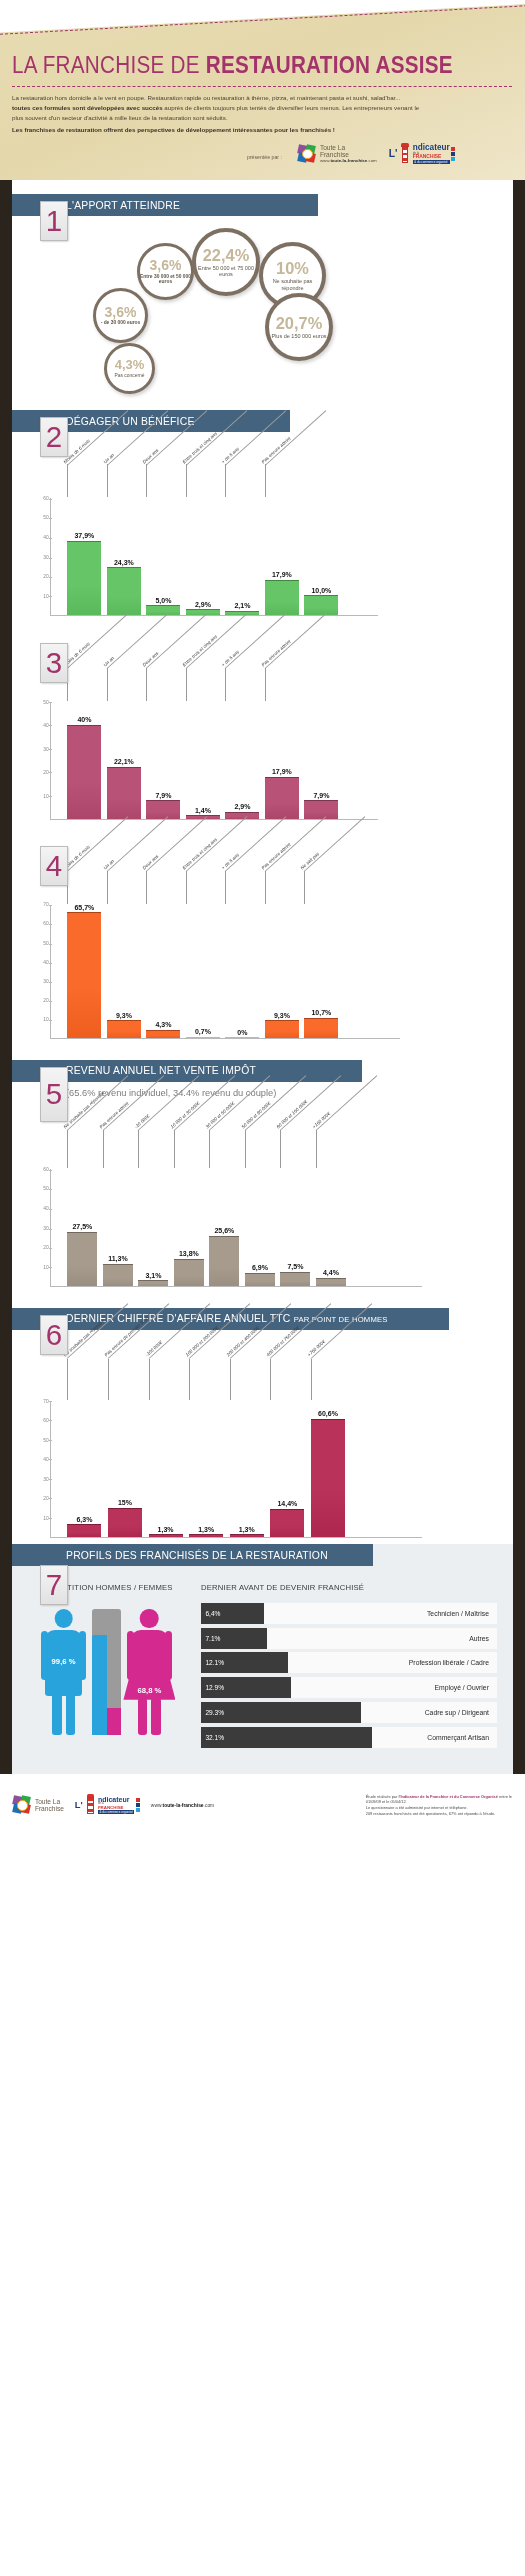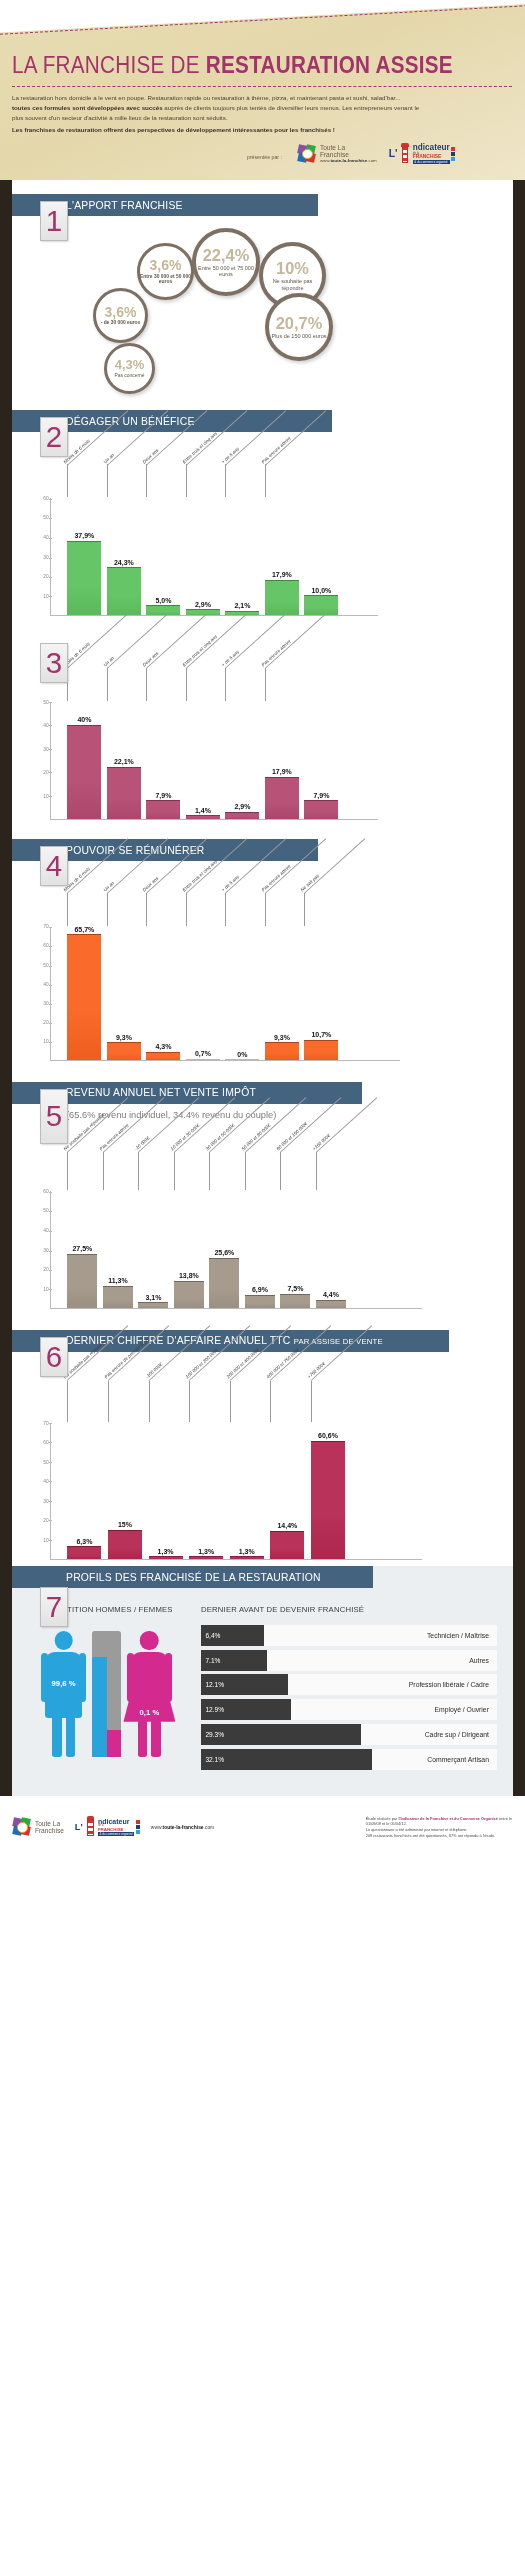--- a/index.html
+++ b/index.html
@@ -70,21 +70,21 @@
   }
   .sheet{ margin:0 12px; background:#fff; position:relative; }
 
   
   .sec{ position:relative; padding-top:14px; }
   .bar{ height:22px; background:#44637f; display:flex; align-items:center; }
   .bar .label{ color:#fff; font-size:10.4px; letter-spacing:0.2px; margin-left:54px;
         font-family:"Liberation Sans Narrow","Liberation Sans",sans-serif; font-weight:300; white-space:nowrap;}
   .bar .label small{ font-size:7.7px; }
   .bar.w1{ width:306px; }
-  .bar.w2{ width:320px; }
+  .bar.w2{ width:278px; }
   .bar.w3{ width:355px; }
   .bar.w4{ width:306px; }
   .bar.w5{ width:350px; }
   .bar.w6{ width:437px; }
   .bar.w7{ width:361px; }
   .numbox{
     position:absolute; left:28px; top:21px; width:28px; height:40px;
     background:linear-gradient(#f4f4f4,#e2e2e2); border:0.5px solid #bbb;
     box-shadow:1.1px 1.1px 2.2px rgba(0,0,0,.28);
     display:flex; align-items:center; justify-content:center;
@@ -211,21 +211,21 @@
       </div>
     </div>
   </div>
 
   <div class="body-wrap">
     <div class="sheet">
 
       <div class="sec">
         <div class="numbox">1</div>
         <div class="bar w1">
-          <span class="label">L'APPORT FRANCHISE</span>
+          <span class="label">L'APPORT ATTEINDRE</span>
         </div>
         <div class="bubbles" id="bubbles">
             <div class="bub" style="width: 57px; height: 57px; left: 125px; top: 27px; border: 3.7px solid rgb(125, 112, 98);">
               <div class="v" style="font-size: 14px;">3,6%</div>
               <div class="t" style="font-size: 4.9px; font-weight: bold;">Entre 30 000 et 50 000 euros</div>
             </div>
             <div class="bub" style="width: 68px; height: 68px; left: 180px; top: 12px; border: 4.4px solid rgb(125, 112, 98);">
               <div class="v" style="font-size: 16.4px;">22,4%</div>
               <div class="t" style="font-size: 5.5px;">Entre 50 000 et 75 000 euros</div>
             </div>
@@ -357,23 +357,20 @@
                   <div class="vlabel" style="bottom: 20px;">7,9%</div>
                   <div class="rect" style="height: 18.6px; background: linear-gradient(rgb(184, 83, 119) 0%, rgb(184, 83, 119) 60%, rgb(172, 71, 107) 100%);"></div>
                 </div>
               </div>
             </div>
           </div>
       </div>
 
       <div class="sec">
         <div class="numbox">4</div>
-        <div class="bar w4">
-          <span class="label">POUVOIR SE RÉMUNÉRER</span>
-        </div>
         <div class="chart" id="chart3" style="padding-top: 66px; padding-bottom: 6.6px;">
             <div class="plot" style="height: 134px; width: 350px;">
               <div class="ytick" style="bottom: 16px;">10</div>
               <div class="ytick" style="bottom: 35px;">20</div>
               <div class="ytick" style="bottom: 54px;">30</div>
               <div class="ytick" style="bottom: 73px;">40</div>
               <div class="ytick" style="bottom: 92px;">50</div>
               <div class="ytick" style="bottom: 112px;">60</div>
               <div class="ytick" style="bottom: 131px;">70</div>
               <div class="bars" style="padding-left: 16.4px; gap: 5.5px;">
@@ -488,21 +485,21 @@
                   <div class="rect" style="height: 8.6px; background: linear-gradient(rgb(167, 155, 142) 0%, rgb(167, 155, 142) 60%, rgb(155, 143, 130) 100%);"></div>
                 </div>
               </div>
             </div>
           </div>
       </div>
 
       <div class="sec">
         <div class="numbox">6</div>
         <div class="bar w6">
-          <span class="label"><span>DERNIER CHIFFRE D'AFFAIRE ANNUEL TTC </span><small>PAR ASSISE DE VENTE</small></span>
+          <span class="label"><span>DERNIER CHIFFRE D'AFFAIRE ANNUEL TTC </span><small>PAR POINT DE HOMMES</small></span>
         </div>
         <div class="chart" id="chart5" style="padding-top: 71px; padding-bottom: 6.6px;">
             <div class="plot" style="height: 137px; width: 372px;">
               <div class="ytick" style="bottom: 16px;">10</div>
               <div class="ytick" style="bottom: 36px;">20</div>
               <div class="ytick" style="bottom: 55px;">30</div>
               <div class="ytick" style="bottom: 75px;">40</div>
               <div class="ytick" style="bottom: 94px;">50</div>
               <div class="ytick" style="bottom: 114px;">60</div>
               <div class="ytick" style="bottom: 133px;">70</div>
@@ -550,21 +547,21 @@
                   <div class="rect" style="height: 118px; background: linear-gradient(rgb(184, 50, 90) 0%, rgb(184, 50, 90) 60%, rgb(172, 38, 78) 100%);"></div>
                 </div>
               </div>
             </div>
           </div>
       </div>
 
       <div class="sec s7">
         <div class="numbox">7</div>
         <div class="bar w7">
-          <span class="label">PROFILS DES FRANCHISÉ DE LA RESTAURATION</span>
+          <span class="label">PROFILS DES FRANCHISÉS DE LA RESTAURATION</span>
         </div>
 
         <div class="s7cols">
           <div class="col-gender">
             <div class="colhead">RÉPARTITION HOMMES / FEMMES</div>
             <div class="genderfig">
               <div class="person">
                 <div class="p-head" style="background:#29a3dc"></div>
                 <div class="p-body" style="background:#29a3dc"></div>
                 <div class="p-arm-l" style="background:#29a3dc"></div>
@@ -578,21 +575,21 @@
                 <div class="female" style="height:21%"></div>
               </div>
               <div class="person">
                 <div class="p-head" style="background:#d42a8f"></div>
                 <div class="skirt"></div>
                 <div class="p-body" style="background:#d42a8f;height:38px"></div>
                 <div class="p-arm-l" style="background:#d42a8f"></div>
                 <div class="p-arm-r" style="background:#d42a8f"></div>
                 <div class="p-leg-l" style="background:#d42a8f;top:89px;height:37px"></div>
                 <div class="p-leg-r" style="background:#d42a8f;top:89px;height:37px"></div>
-                <div class="p-val" style="top:77px;z-index:6">0,1 %</div>
+                <div class="p-val" style="top:77px;z-index:6">68,8 %</div>
               </div>
             </div>
           </div>
 
           <div class="col-status">
             <div class="colhead">DERNIER AVANT DE DEVENIR FRANCHISÉ</div>
             <div id="statuslist" style="margin-top:11px">
                 <div class="statrow">
                   <div class="fill" style="width: 21.1713%;">6,4%</div>
                   <div class="name">Technicien / Maîtrise</div>

